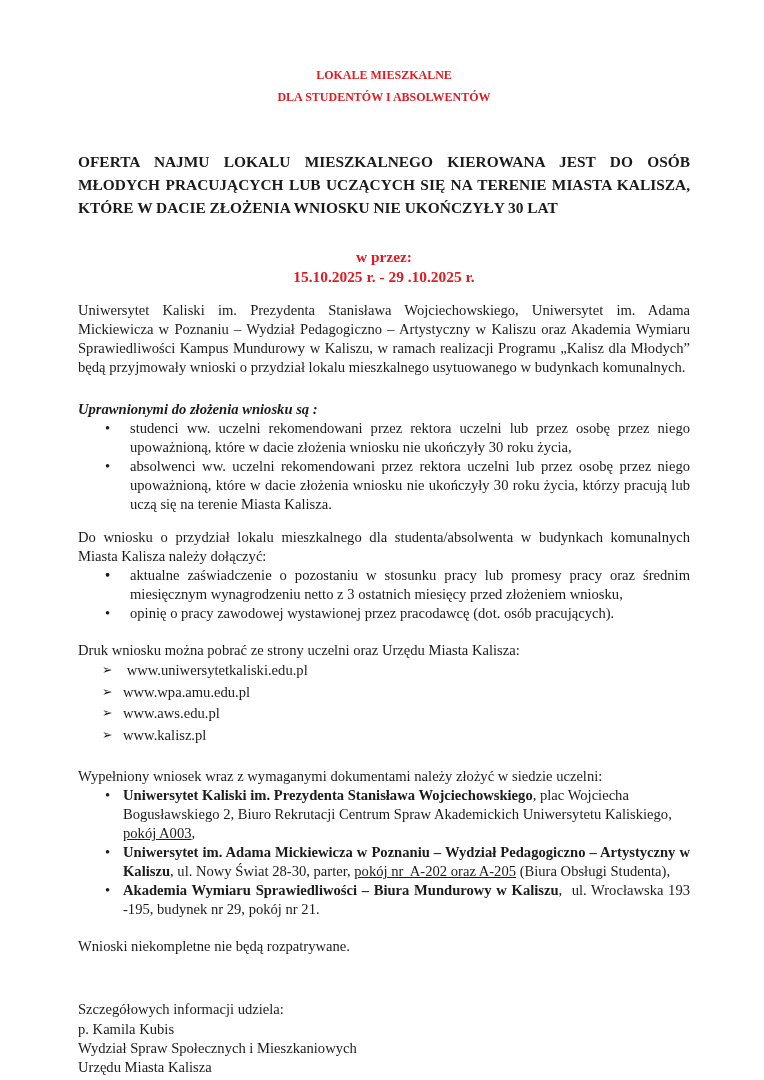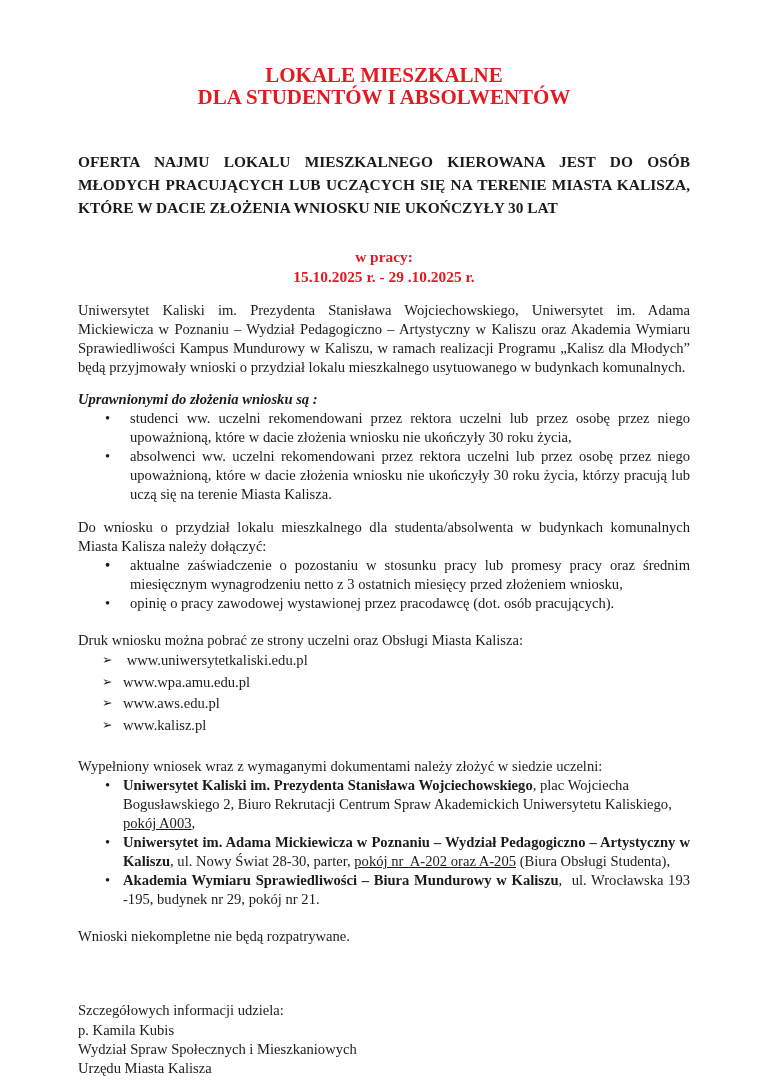--- a/index.html
+++ b/index.html
@@ -18,65 +18,65 @@
   }
   .center{text-align:center;}
   .just{text-align:justify;}
   .red{color:var(--red);}
   .bi{font-weight:bold;font-style:italic;}
   .u{text-decoration:underline;}
   .pre{white-space:pre-wrap;}
   .block{display:block;}
 
   .title{
-    font-size:21px;line-height:22px;font-weight:bold;
+    font-size:12px;line-height:22px;font-weight:bold;
     margin:0 0 42px 0;
   }
   .intro{
     font-size:15.4px;line-height:23px;font-weight:bold;
     margin:0 0 28px 0;
   }
   .dates{
     font-size:15.4px;line-height:19.5px;font-weight:bold;
     margin:0 0 15px 0;
   }
   p{margin:0;}
-  .organizers{margin-bottom:13px;}
+  .organizers{margin-bottom:23px;}
 
   ul{list-style:none;margin:0;padding:0;}
   ul.gap-after{margin-bottom:14px;}
   li{position:relative;}
   .dots li{padding-left:52px;}
   .dots li .marker{position:absolute;left:27px;top:0;}
   .attach{margin-bottom:18px;}
   .links{line-height:21.6px;margin-bottom:21px;}
   .links li{padding-left:45px;}
   .links li .marker{position:absolute;left:24px;top:0;font-size:12.5px;}
   .subm{margin-bottom:18px;}
   .subm li{padding-left:45px;text-align:justify;}
   .subm li:nth-child(1){text-align:left;}
   .subm li .marker{position:absolute;left:27px;top:0;}
 
-  .note{margin-bottom:55px;font-family:Liberation Serif, serif;}
+  .note{margin-bottom:44px;font-family:Liberation Serif, serif;}
   .contact{line-height:19.3px;}
 </style>
 </head>
 <body>
 
 <div class="page">
 
   <h1 class="title red center">
     <span class="block">LOKALE MIESZKALNE</span>
     <span class="block">DLA STUDENTÓW I ABSOLWENTÓW</span>
   </h1>
 
   <p class="intro just">OFERTA NAJMU LOKALU MIESZKALNEGO KIEROWANA JEST DO OSÓB MŁODYCH PRACUJĄCYCH LUB UCZĄCYCH SIĘ NA TERENIE MIASTA KALISZA, KTÓRE W DACIE ZŁOŻENIA WNIOSKU NIE UKOŃCZYŁY 30 LAT</p>
 
   <div class="dates red center">
-    <span class="block">w pracy:</span>
+    <span class="block">w przez:</span>
     <span class="block">15.10.2025 r. - 29 .10.2025 r.</span>
   </div>
 
   <p class="organizers just">Uniwersytet Kaliski im. Prezydenta Stanisława Wojciechowskiego, Uniwersytet im. Adama Mickiewicza w Poznaniu – Wydział Pedagogiczno – Artystyczny w Kaliszu oraz Akademia Wymiaru Sprawiedliwości Kampus Mundurowy w Kaliszu, w ramach realizacji Programu „Kalisz dla Młodych” będą przyjmowały wnioski o przydział lokalu mieszkalnego usytuowanego w budynkach komunalnych.</p>
 
   <p class="bi">Uprawnionymi do złożenia wniosku są :</p>
   <ul class="dots gap-after just">
     <li>
       <span class="marker">•</span>
       <span>studenci ww. uczelni rekomendowani przez rektora uczelni lub przez osobę przez niego upoważnioną, które w dacie złożenia wniosku nie ukończyły 30 roku życia,</span>
@@ -95,21 +95,21 @@
     <li>
       <span class="marker">•</span>
       <span>aktualne zaświadczenie o pozostaniu w stosunku pracy lub promesy pracy oraz średnim miesięcznym wynagrodzeniu netto z 3 ostatnich miesięcy przed złożeniem wniosku,</span>
     </li>
     <li>
       <span class="marker">•</span>
       <span>opinię o pracy zawodowej wystawionej przez pracodawcę (dot. osób pracujących).</span>
     </li>
   </ul>
 
-  <p>Druk wniosku można pobrać ze strony uczelni oraz Obsługi Miasta Kalisza:</p>
+  <p>Druk wniosku można pobrać ze strony uczelni oraz Urzędu Miasta Kalisza:</p>
   <ul class="links">
     <li>
       <span class="marker">➢</span>
       <span class="pre"> www.uniwersytetkaliski.edu.pl</span>
     </li>
     <li>
       <span class="marker">➢</span>
       <span class="pre">www.wpa.amu.edu.pl</span>
     </li>
     <li>

